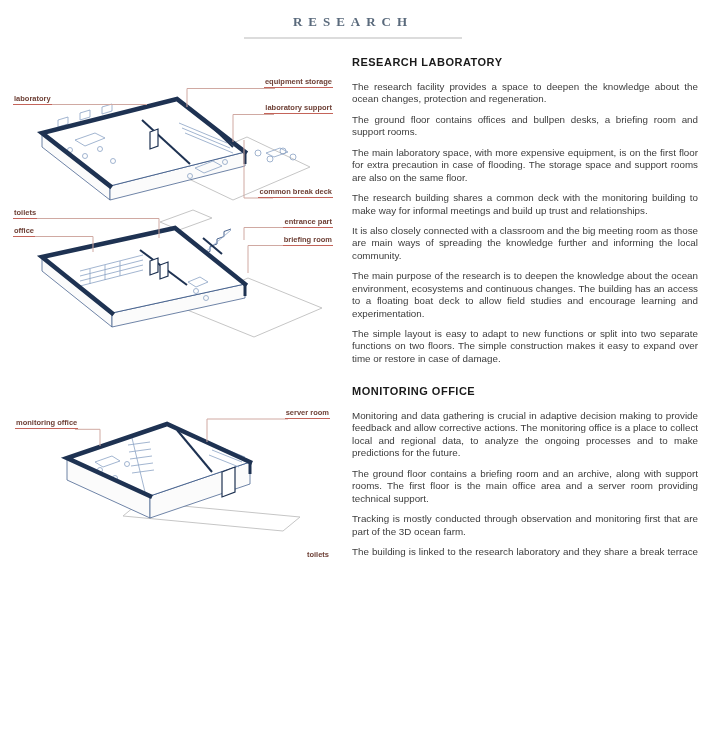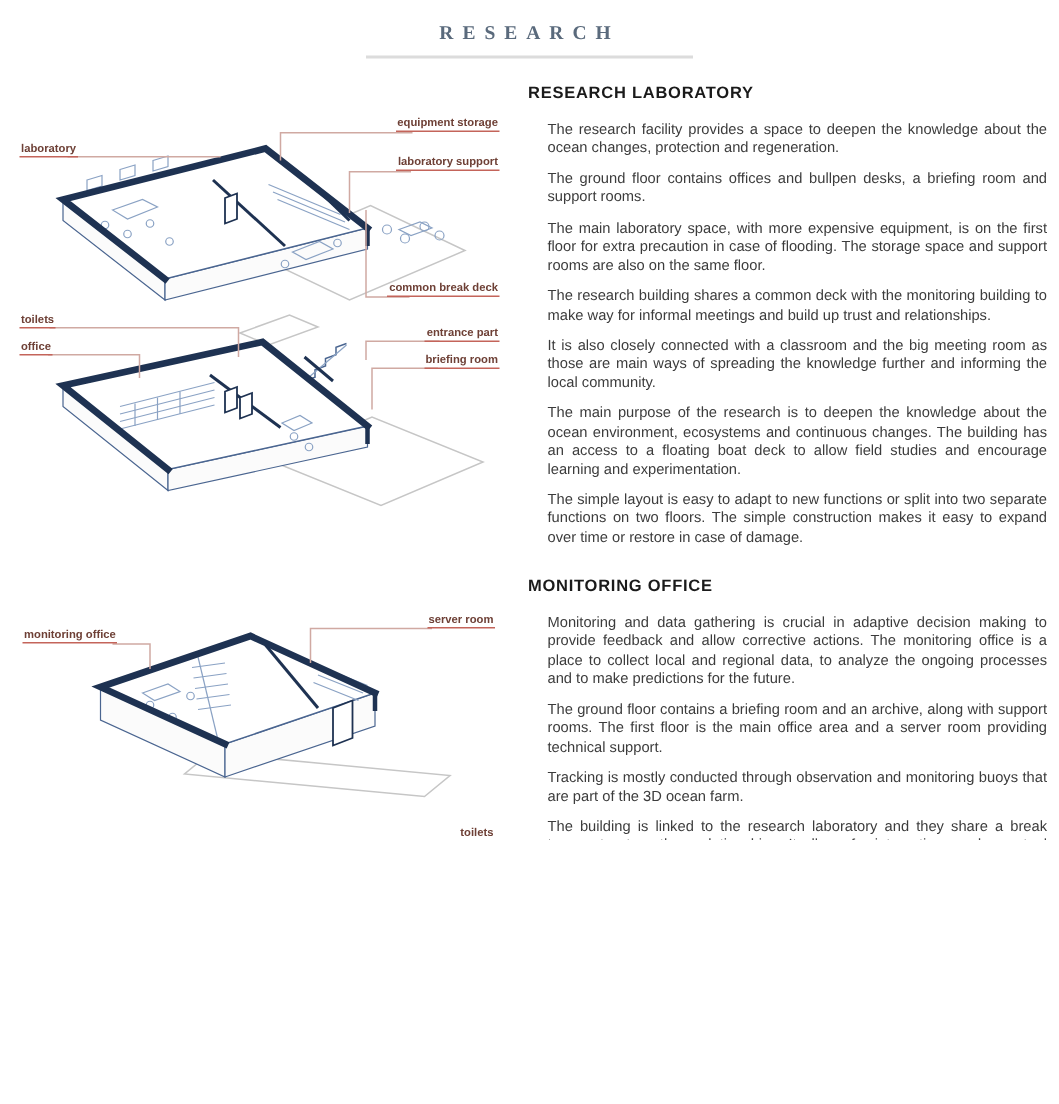--- a/index.html
+++ b/index.html
@@ -18,21 +18,21 @@
   .panel svg{position:absolute;left:0;top:0;}
   .lbl{position:absolute;white-space:nowrap;font-size:7.5px;line-height:8px;
        font-weight:bold;color:var(--label-text);padding:0 1px 1px 1px;
        border-bottom:1px solid var(--label-underline);}
   .lbl.r{text-align:right;}
   
   .textcol{position:absolute;left:352px;width:346px;}
   .t1{top:56px;} .t2{top:385px;}
   .textcol h2{margin:0 0 13px 0;font-size:11px;font-weight:700;letter-spacing:0.5px;
        text-align:left;color:var(--heading);}
-  .textcol p{margin:0 0 8px 13px;font-size:9.8px;line-height:1.27;text-align:justify;
+  .textcol p{margin:0 0 8px 0;font-size:9.8px;line-height:1.27;text-align:justify;
        color:var(--body);}
   
   .thin{fill:none;stroke:var(--drawing-line);stroke-width:1;}
   .roomfill{fill:#ffffff;stroke:var(--drawing-line);stroke-width:1;}
   .slab{fill:#fbfbfb;stroke:var(--drawing-line);stroke-width:0.8;}
   .thick{fill:none;stroke:var(--wall);stroke-width:4.5;stroke-linecap:square;stroke-linejoin:miter;}
   .mid{fill:none;stroke:var(--wall);stroke-width:2;}
   .cornv{fill:none;stroke:var(--wall);stroke-width:3;}
   .sketch{fill:none;stroke:var(--sketch-line);stroke-width:0.8;}
   .deck{fill:#ffffff;stroke:var(--deck-line);stroke-width:1;}
@@ -222,17 +222,17 @@
     <div class="lbl r" style="right:20px;top:151px">toilets</div>
     <div class="lbl r" style="right:20px;top:163px">entrance room</div>
     <div class="lbl" style="left:17px;top:267px">briefing room</div>
     <div class="lbl r" style="right:18px;top:285px">common break deck</div>
   </section>
 
   <section class="textcol t2">
     <h2>MONITORING OFFICE</h2>
     <p>Monitoring and data gathering is crucial in adaptive decision making to provide feedback and allow corrective actions. The monitoring office is a place to collect local and regional data, to analyze the ongoing processes and to make predictions for the future.</p>
     <p>The ground floor contains a briefing room and an archive, along with support rooms. The first floor is the main office area and a server room providing technical support.</p>
-    <p>Tracking is mostly conducted through observation and monitoring buoys that are part of the 3D ocean farm.</p>
+    <p>Tracking is mostly conducted through observation and monitoring first that are part of the 3D ocean farm.</p>
     <p>The building is linked to the research laboratory and they share a break terrace to strengthen relationships. It allows for interactions and a mutual stream of information, but keeps the separation between the two components at the same times.</p>
   </section>
 
 </div>
 
 </body></html>

